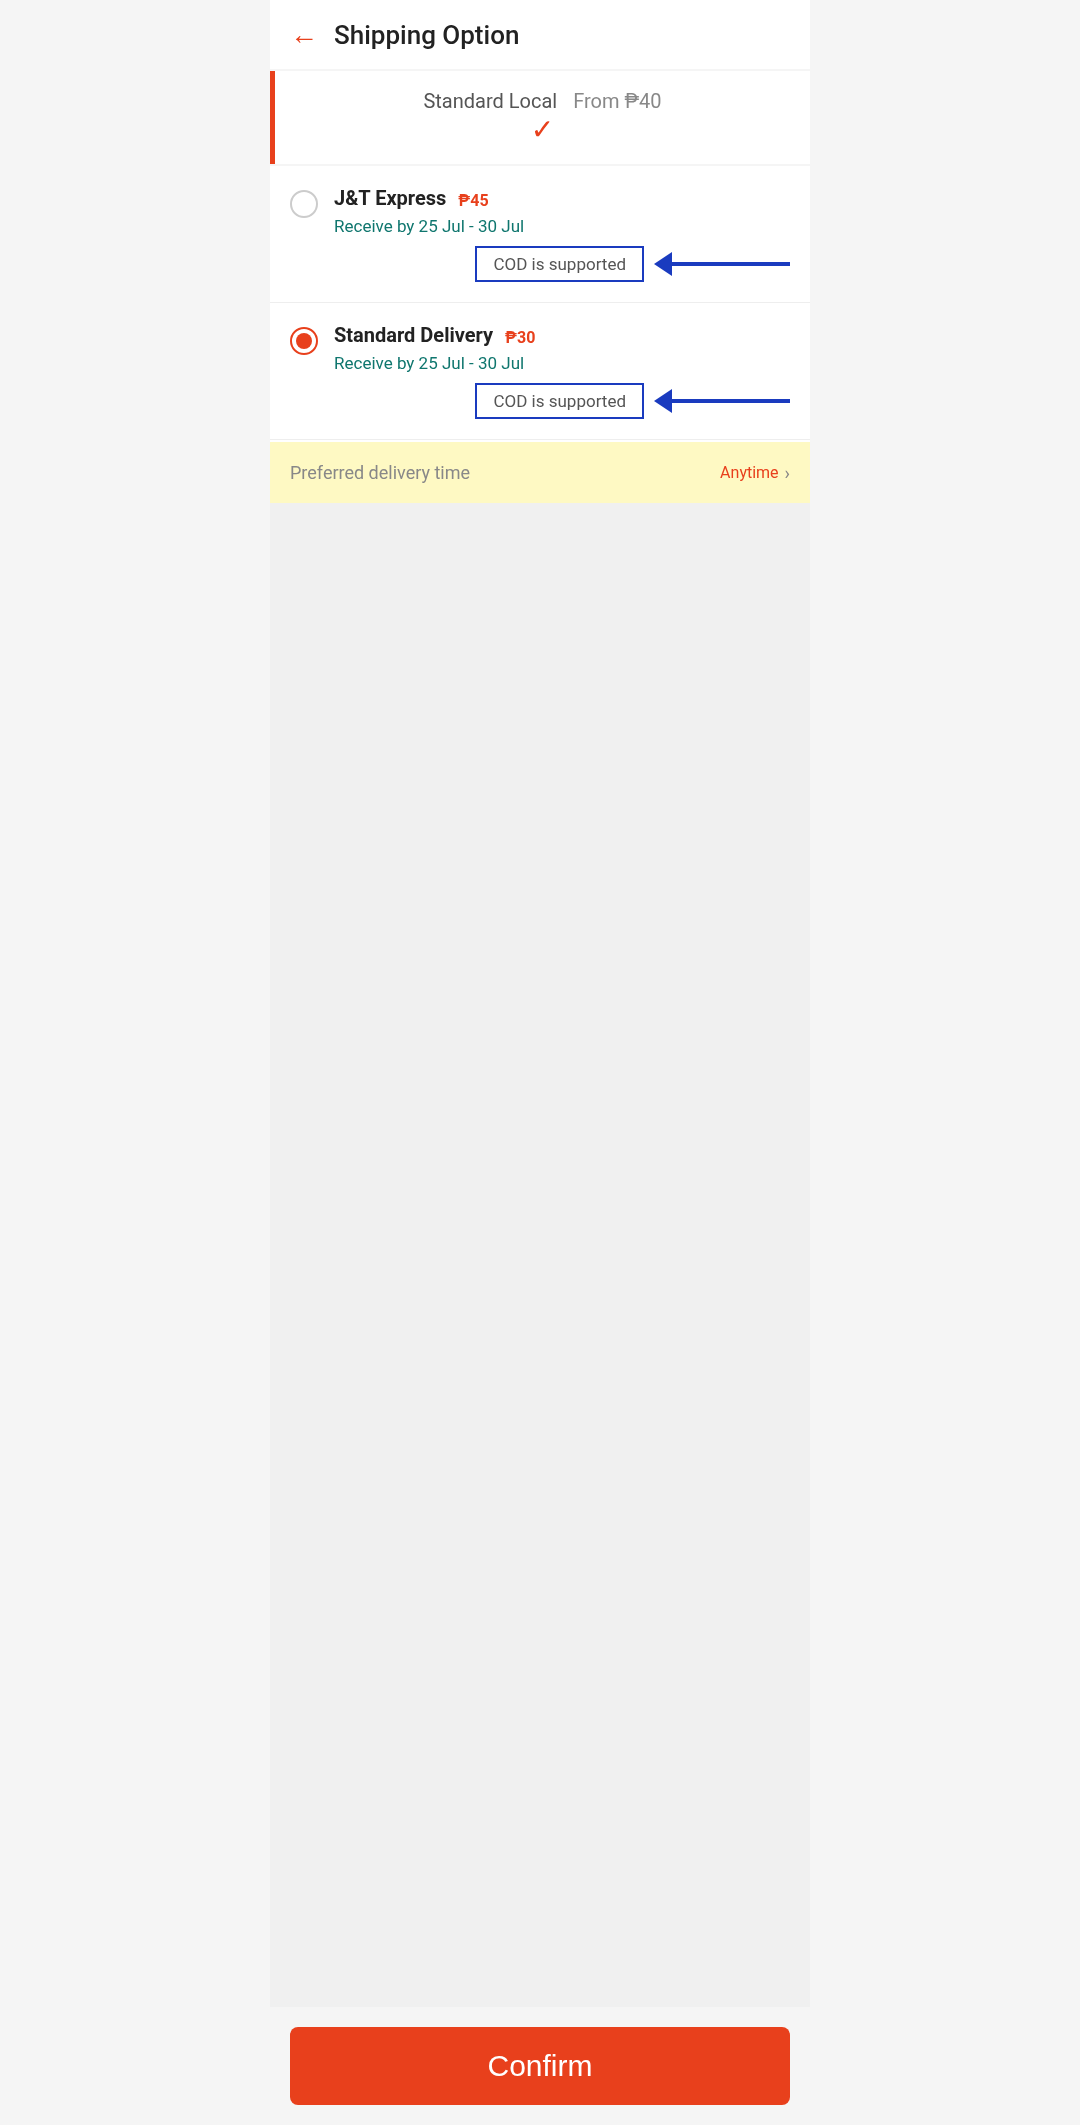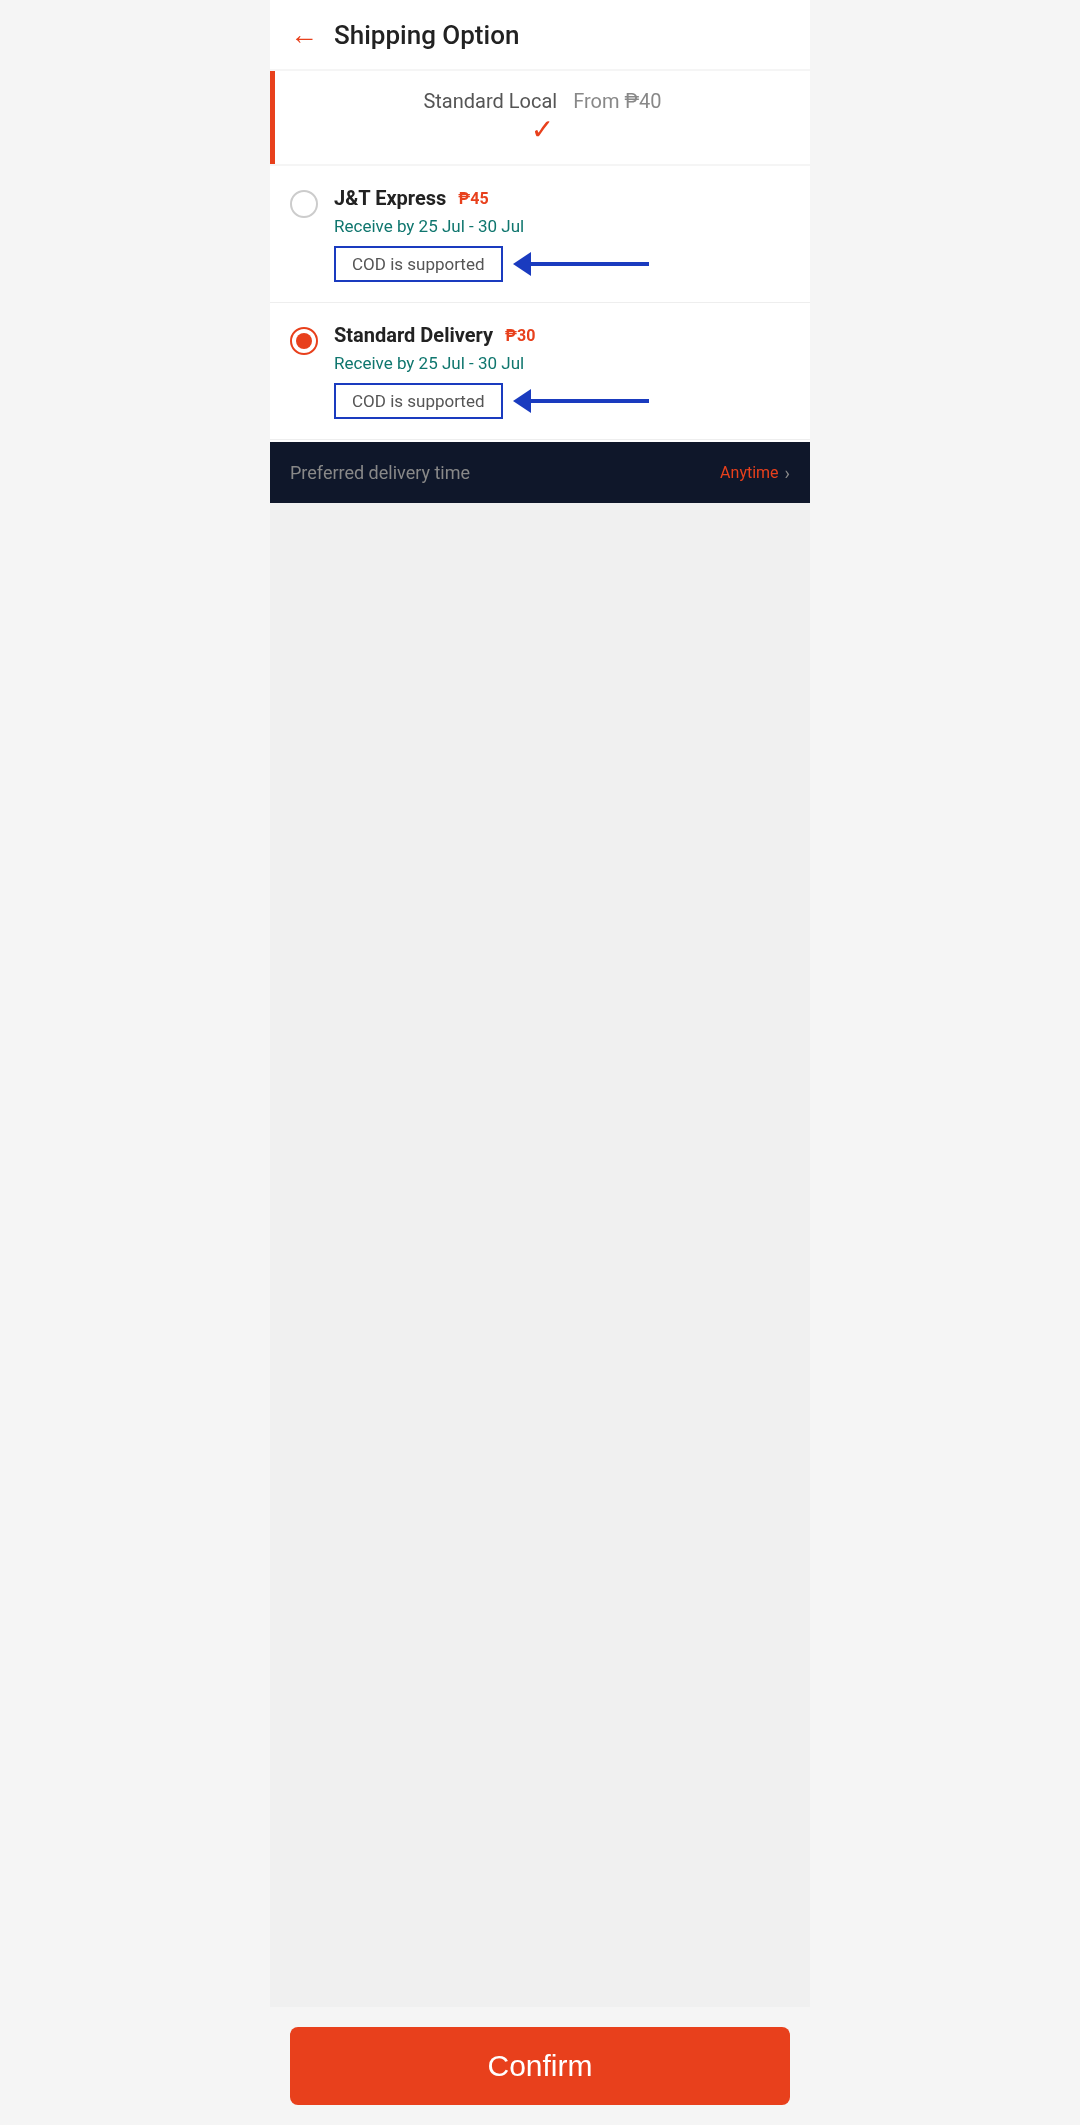--- a/index.html
+++ b/index.html
@@ -105,21 +105,21 @@
       border-radius: 50%;
       background: #e8401c;
     }
 
     .option-content {
       flex: 1;
     }
 
     .option-name-row {
       display: flex;
-      align-items: center;
+      align-items: flex-end;
       gap: 12px;
       margin-bottom: 6px;
     }
 
     .option-name {
       font-size: 20px;
       font-weight: 700;
       color: #222;
     }
 
@@ -133,20 +133,21 @@
       font-size: 17px;
       color: #0f766e;
       margin-bottom: 10px;
     }
 
     .cod-badge-row {
       display: flex;
       align-items: center;
       gap: 0;
       position: relative;
+      justify-content: flex-end;
     }
 
     .cod-badge {
       border: 2.5px solid #1a3bbf;
       padding: 6px 16px;
       font-size: 17px;
       color: #555;
       display: inline-block;
       background: #fff;
     }
@@ -168,21 +169,21 @@
       width: 0;
       height: 0;
       border-top: 12px solid transparent;
       border-bottom: 12px solid transparent;
       border-right: 18px solid #1a3bbf;
       display: inline-block;
       margin-right: -2px;
     }
 
     .preferred-delivery {
-      background: #0f172a;
+      background: #fef9c3;
       margin-top: 2px;
       padding: 20px;
       display: flex;
       align-items: flex-end;
       justify-content: space-between;
       cursor: pointer;
     }
 
     .preferred-label {
       font-size: 18px;

